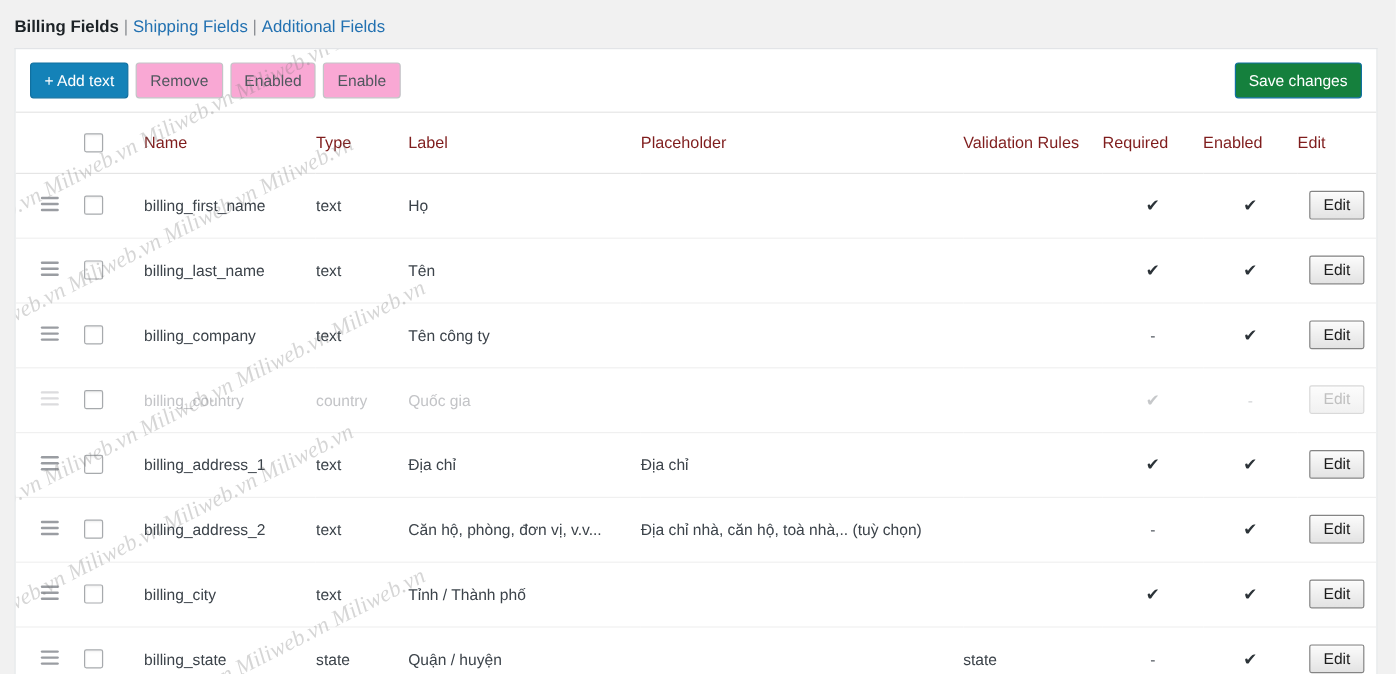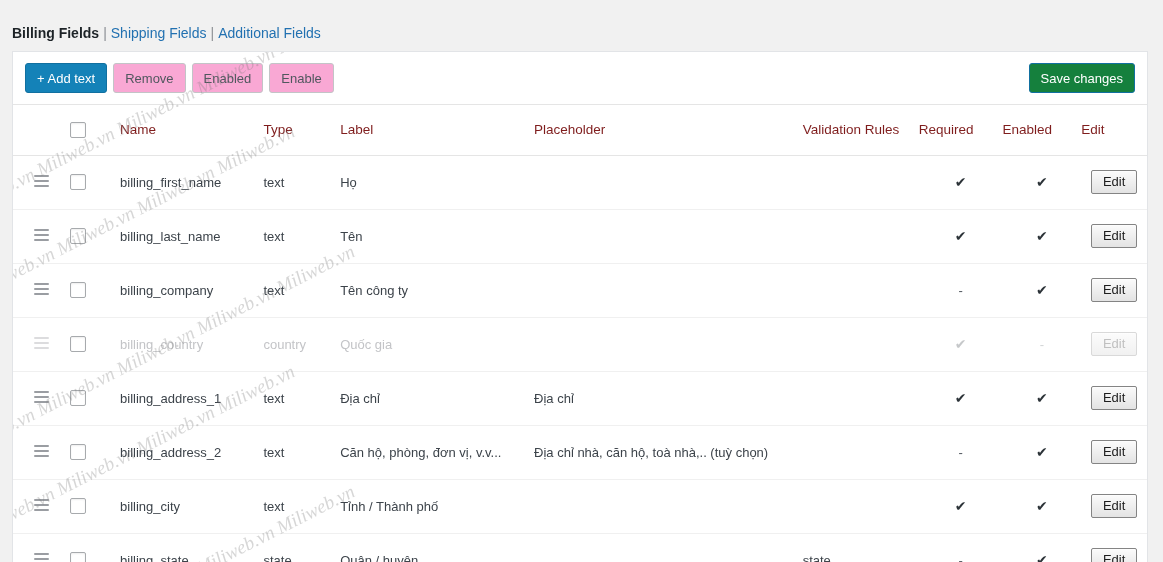--- a/index.html
+++ b/index.html
@@ -11,21 +11,20 @@
     -webkit-font-smoothing: antialiased;
     overflow: hidden;
   }
 
   
   #tabs-bar {
     padding: 13px 0 9px 12px;
     font-size: 14px;
     line-height: 18px;
     white-space: nowrap;
-    margin-top: 11px;
   }
   .tab-active {
     font-weight: bold;
     color: #1d2327;
   }
   .tab-link {
     color: #2271b1;
     text-decoration: none;
     cursor: pointer;
   }

